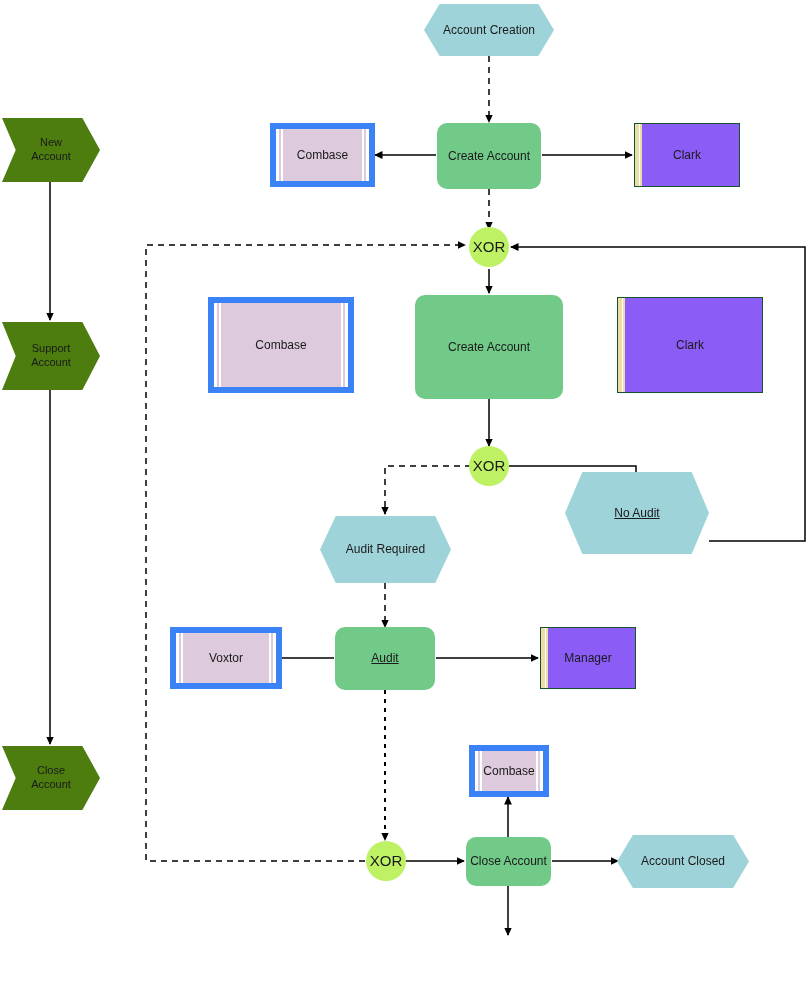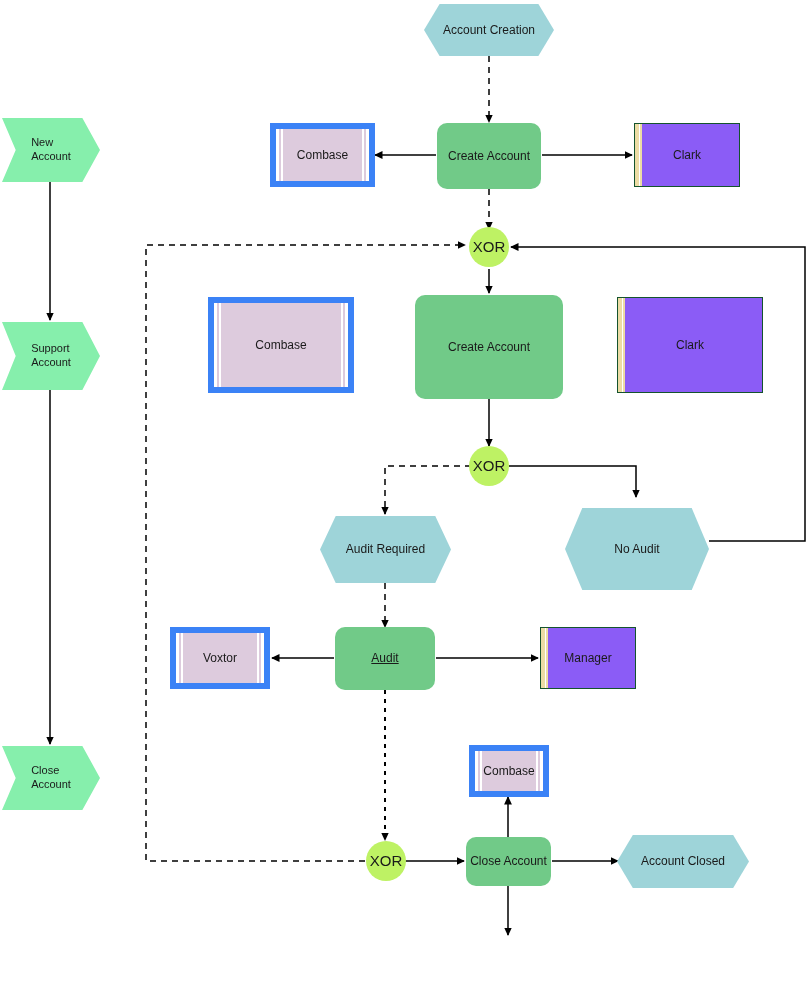--- a/index.html
+++ b/index.html
@@ -24,21 +24,21 @@
     width: 807px;
     height: 990px;
     pointer-events: none;
   }
   .node {
     position: absolute;
     box-sizing: border-box;
     display: flex;
     align-items: center;
     justify-content: center;
-    text-align: left;
+    text-align: center;
     color: #1a1a1a;
     line-height: 1.25;
     white-space: pre-line;
   }
 
   
   .ev {
     background: #9ed4d9;
     clip-path: polygon(12% 0%, 88% 0%, 100% 50%, 88% 100%, 12% 100%, 0% 50%);
   }
@@ -72,21 +72,21 @@
 
   
   .xor {
     background: #bef264;
     border-radius: 50%;
     font-size: 15px;
   }
 
   
   .chev {
-    background: #86efac;
+    background: #4d7c0f;
     clip-path: polygon(0% 0%, 82% 0%, 100% 50%, 82% 100%, 0% 100%, 14% 50%);
     font-size: 11px;
   }
   .t12 { font-size: 12px; }
 </style>
 </head>
 <body>
 
 <div id="canvas">
 
@@ -162,23 +162,23 @@
   <div class="node info t12" style="left:208px; top:297px; width:146px; height:96px;">Combase</div>
 
   <div class="node fn t12" style="left:415px; top:295px; width:148px; height:104px;">Create Account</div>
 
   <div class="node org t12" style="left:617px; top:297px; width:146px; height:96px;">Clark</div>
 
   <div class="node xor" style="left:469px; top:446px; width:40px; height:40px;">XOR</div>
 
   <div class="node ev t12" style="left:320px; top:516px; width:131px; height:67px;">Audit Required</div>
 
-  <div class="node ev t12" style="left:565px; top:508px; width:144px; height:82px;">No Audit</div>
+  <div class="node ev t12" style="left:565px; top:472px; width:144px; height:82px;text-decoration:underline;">No Audit</div>
 
-  <div class="node info t12" style="left:170px; top:627px; width:100px; height:62px;">Voxtor</div>
+  <div class="node info t12" style="left:170px; top:627px; width:112px; height:62px;">Voxtor</div>
 
   <div class="node fn t12" style="left:335px; top:627px; width:100px; height:63px;text-decoration:underline;">Audit</div>
 
   <div class="node org t12" style="left:540px; top:627px; width:96px; height:62px;">Manager</div>
 
   <div class="node xor" style="left:366px; top:841px; width:40px; height:40px;">XOR</div>
 
   <div class="node info t12" style="left:469px; top:745px; width:80px; height:52px;">Combase</div>
 
   <div class="node fn t12" style="left:466px; top:837px; width:85px; height:49px;">Close Account</div>

